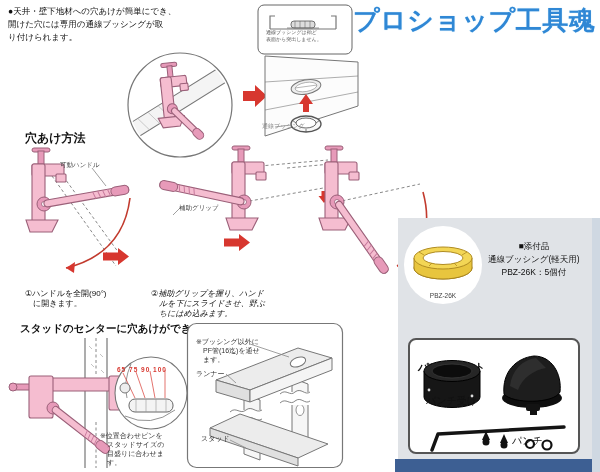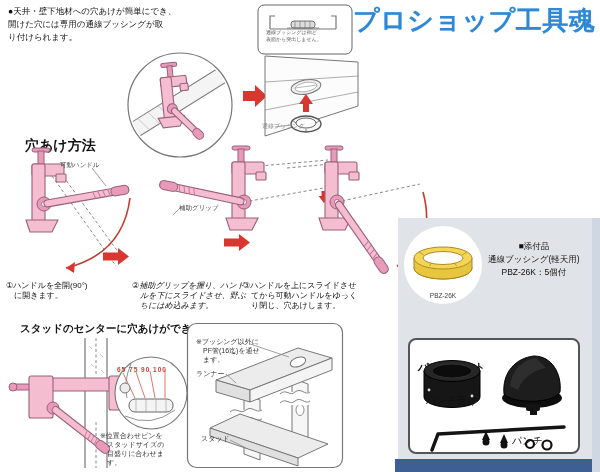--- a/index.html
+++ b/index.html
@@ -5,24 +5,24 @@
   * { margin:0; padding:0; box-sizing:border-box; }
   body { background:#fff; font-family:"Liberation Sans","DejaVu Sans",sans-serif; }
   #screen { position:relative; width:600px; height:472px; background:#ffffff; overflow:hidden; }
   .abs { position:absolute; }
   .pre { white-space:pre-line; }
   #intro { left:8px; top:5px; width:230px; font-size:8.5px; line-height:13px; color:#111; }
   #logo { left:353px; top:3px; width:246px; font-size:26px; font-weight:bold; color:#2f87d5;
           letter-spacing:0.5px; text-shadow:0 0 1px #9ed2f2; }
   #inset-caption { left:266px; top:29px; font-size:5px; line-height:6.5px; color:#555; }
   #bushing-label { left:262px; top:122px; font-size:6px; color:#888; }
-  #method-heading { left:25px; top:137px; font-size:14px; font-weight:bold; color:#111; }
+  #method-heading { left:25px; top:130px; font-size:12px; font-weight:bold; color:#111; }
   #movable-handle-label { left:60px; top:161px; font-size:6.5px; color:#444; }
   #aux-grip-label { left:179px; top:204px; font-size:6.5px; color:#444; }
-  .step-caption { top:281px; font-size:8px; line-height:10px; color:#111; }
+  .step-caption { top:289px; font-size:8px; line-height:10px; color:#111;margin-left:19px; }
   #step1-caption { left:6px; }
   #step2-caption { left:132px;font-style:italic; }
   #step3-caption { left:243px; }
   #stud-heading { left:20px; top:322px; font-size:10.5px; font-weight:bold; color:#111; }
   #scale-numbers { left:117px; top:366px; font-size:6.5px; font-weight:bold; color:#d7372f; letter-spacing:1px; }
   #pin-note { left:100px; top:431px; font-size:7px; line-height:9px; color:#333; }
   #frame-note { left:196px; top:337px; font-size:7px; line-height:9px; color:#333; }
   #runner-label { left:196px; top:369px; font-size:7px; color:#333; }
   #stud-label { left:201px; top:434px; font-size:7px; color:#333; }
   #side-panel { left:398px; top:218px; width:194px; height:254px; background:#e0e3e7; }
@@ -173,23 +173,20 @@
       </g>
     <path class="redline" d="M138,48 Q152,100 112,122"></path>
     <polygon class="red" points="112,122 122,119 118,129"></polygon>
   </svg>
 
   <span class="abs pre step-caption" id="step1-caption">①ハンドルを全開(90°)
 　に開きます。</span>
   <span class="abs pre step-caption" id="step2-caption">②補助グリップを握り、ハンド
 　ルを下にスライドさせ、野ぶ
 　ちにはめ込みます。</span>
-  <span class="abs pre step-caption" id="step3-caption">③ハンドルを上にスライドさせ
-　てから可動ハンドルをゆっく
-　り閉じ、穴あけします。</span>
 
   <span class="abs" id="stud-heading">スタッドのセンターに穴あけができます。</span>
 
   <svg style="left:5px; top:336px;" width="180" height="136">
     <path class="gray" d="M80,2 V132 M102,2 V132" stroke-width="1.2"></path>
     <path class="dashed" d="M91,2 V40 M91,86 V132" stroke-dasharray="2 2"></path>
     <path d="M84,10 l3,3 M95,18 l3,3 M86,28 l3,3 M96,34 l3,3" stroke="#aaa" stroke-width="0.7"></path>
     <g>
       <rect class="dk" x="8" y="48" width="18" height="6" rx="2"></rect>
       <circle class="dk" cx="8" cy="51" r="4"></circle>

